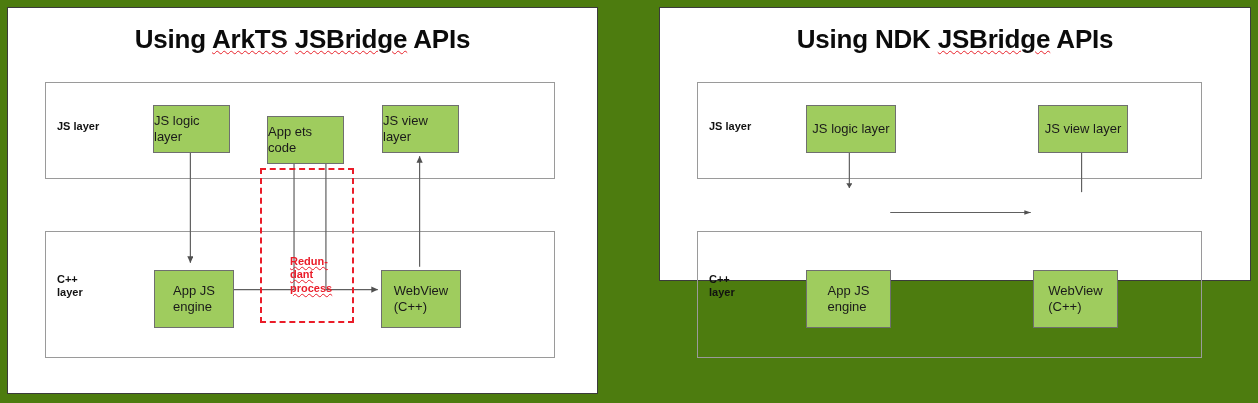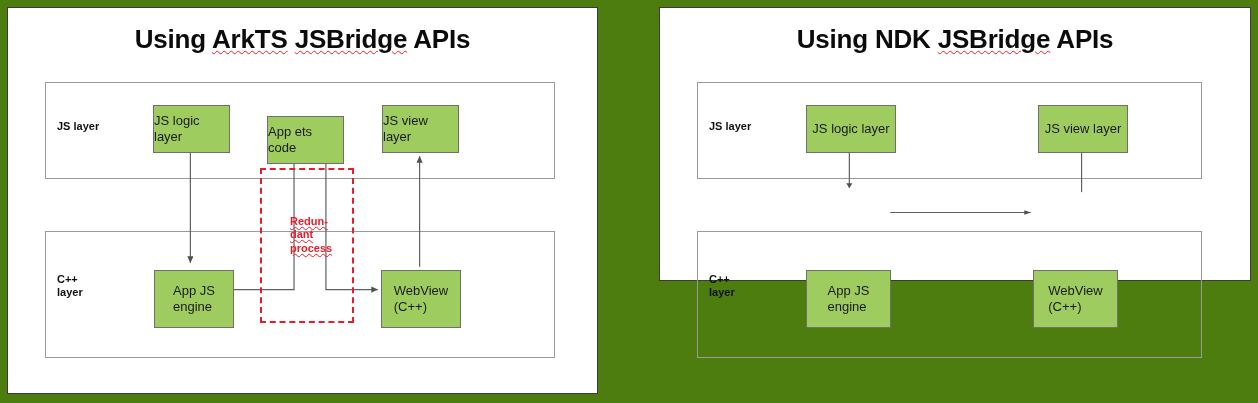--- a/index.html
+++ b/index.html
@@ -98,20 +98,21 @@
     font-size: 11px;
     font-weight: bold;
     color: #ea1c29;
     line-height: 1.22;
     white-space: pre-line;
     text-align: left;
     z-index: 5;
     text-decoration: underline wavy #ea1c29;
     text-decoration-thickness: 0.8px;
     text-underline-offset: 1px;
+    margin-top: 40px;
   }
 </style>
 </head>
 <body>
 
 <div id="canvas">
 
   <div class="panel" id="panel-left">
 
     <div class="panel-title">

